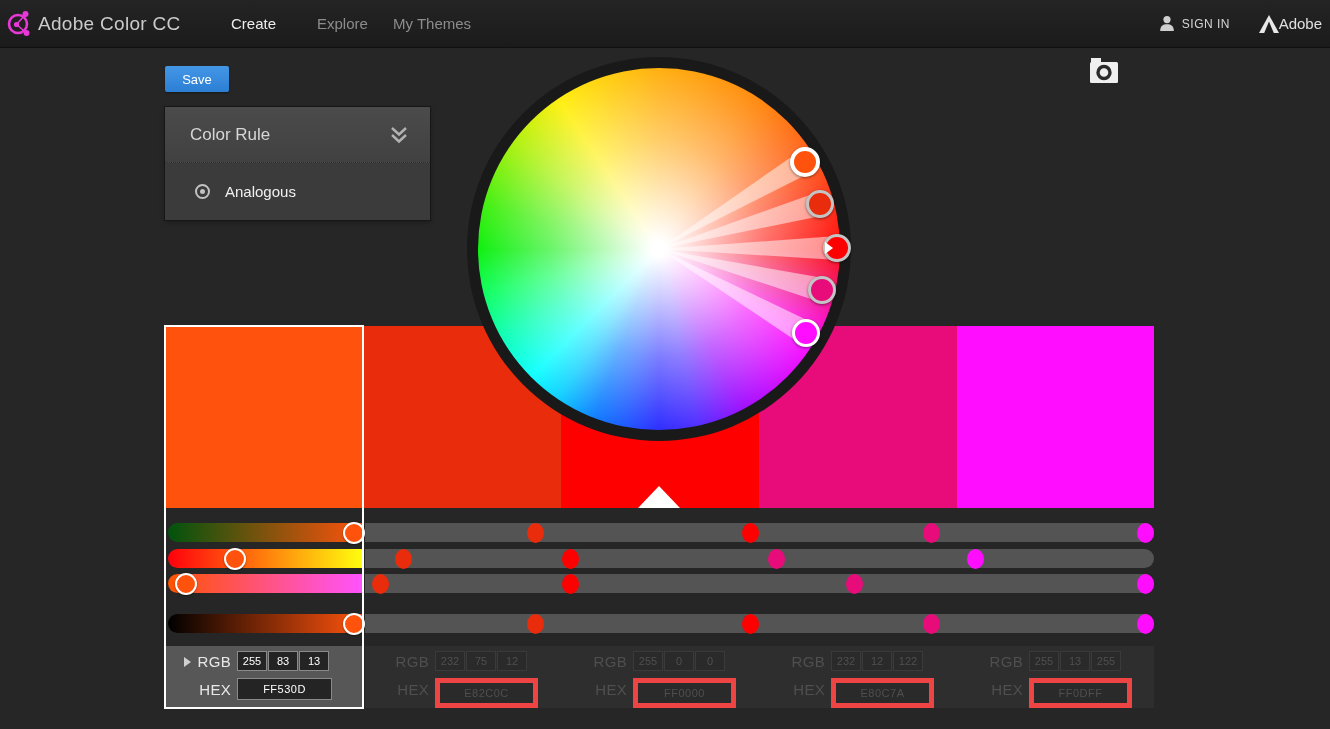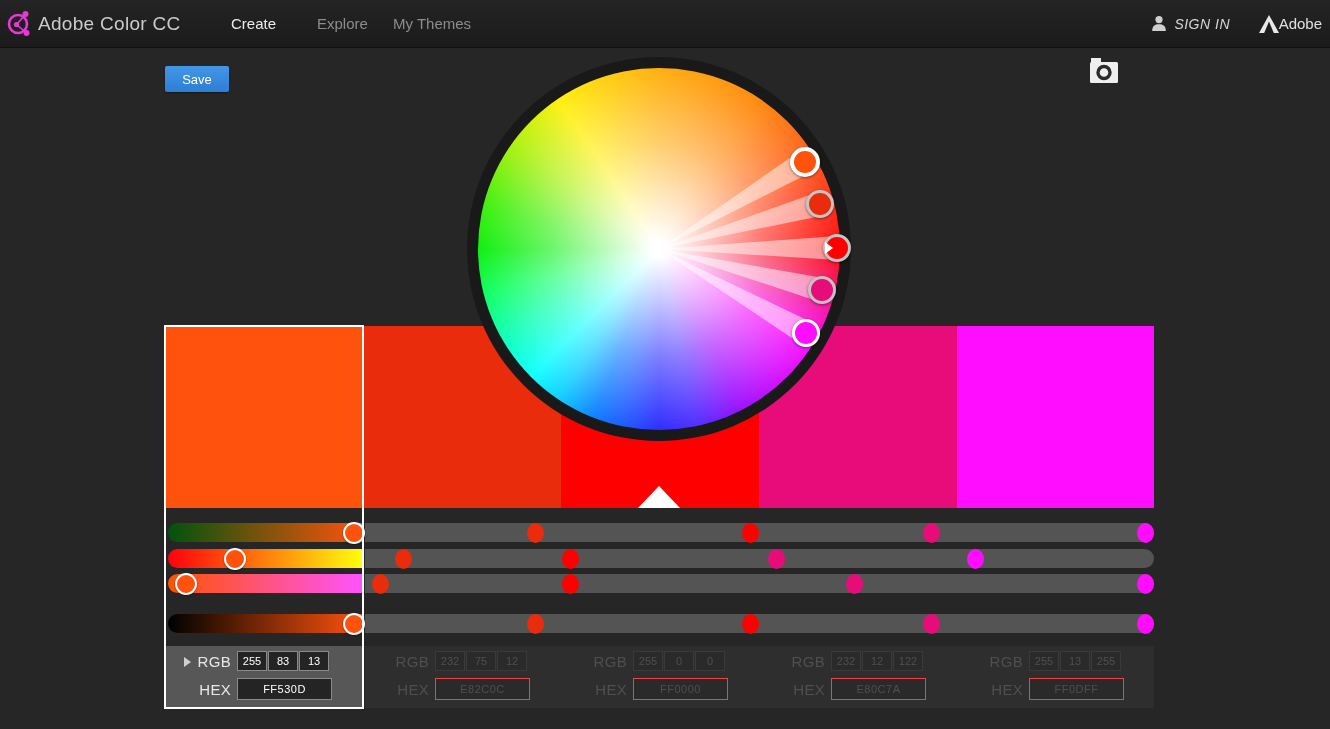--- a/index.html
+++ b/index.html
@@ -9,21 +9,21 @@
   
   .nav{position:absolute;top:0;left:0;width:1330px;height:47px;
        background:linear-gradient(#242424,#1b1b1b);border-bottom:1px solid #101010;z-index:20;}
   .brand-logo{position:absolute;left:6px;top:9px;width:28px;height:28px;}
   .brand-title{position:absolute;left:38px;top:0;height:47px;line-height:47px;
                font-size:19px;color:#cbcbcb;letter-spacing:.3px;}
   .nav-item{position:absolute;top:0;height:47px;line-height:47px;font-size:15px;color:#8c8c8c;cursor:pointer;}
   .nav-item.active{color:#ededed;}
   .nav-create{left:231px;} .nav-explore{left:317px;} .nav-mythemes{left:393px;}
   .signin{position:absolute;right:100px;top:0;height:47px;display:flex;align-items:center;gap:7px;cursor:pointer;}
-  .signin-label{font-size:14px;color:#d6d6d6;letter-spacing:.5px;font-style:italic;}
+  .signin-label{font-size:12px;color:#d6d6d6;letter-spacing:.5px;}
   .adobe{position:absolute;right:8px;top:0;height:47px;display:flex;align-items:center;cursor:pointer;}
   .adobe-label{font-size:15px;color:#e0e0e0;}
 
   
   .save-btn{position:absolute;left:165px;top:66px;width:64px;height:26px;border:none;border-radius:2px;
             background:linear-gradient(#4496e6,#2b7fd4);color:#fff;font-size:13px;
             font-family:"Liberation Sans",sans-serif;cursor:pointer;box-shadow:0 1px 2px rgba(0,0,0,.4);}
   .rule-panel{position:absolute;left:165px;top:107px;width:265px;z-index:10;
               box-shadow:0 0 0 1px #171717,0 2px 5px rgba(0,0,0,.35);}
   .rule-header{height:55px;background:linear-gradient(#4b4b4b,#414141);position:relative;cursor:pointer;
@@ -78,21 +78,21 @@
   .value-panel{position:absolute;top:646px;height:80px;z-index:4;}
   .vp-label{position:absolute;left:0;width:66px;text-align:right;font-size:15px;color:#4f4f4f;letter-spacing:.3px;}
   .vp-label.r1{top:7px;} .vp-label.r2{top:35px;}
   .value-panel.active .vp-label{color:#e8e8e8;}
   .disclosure{position:absolute;left:19px;top:11px;width:0;height:0;
               border-top:5px solid transparent;border-bottom:5px solid transparent;border-left:7px solid #d0d0d0;cursor:pointer;}
   .vbox{position:absolute;top:5px;width:28px;height:18px;line-height:18px;text-align:center;font-size:11px;
         background:#2a2a2a;border:1px solid #3a3a3a;color:#4f4f4f;cursor:text;}
   .value-panel.active .vbox{background:#242424;border:1px solid #8a8a8a;color:#fff;}
   .hexbox{position:absolute;left:72px;top:32px;width:93px;height:20px;line-height:20px;text-align:center;font-size:11px;
-          background:#2a2a2a;border:1px solid #ef4444;color:#4f4f4f;cursor:text;letter-spacing:.5px;}
+          background:#2a2a2a;border:5px solid #ef4444;color:#4f4f4f;cursor:text;letter-spacing:.5px;}
   .value-panel.active .hexbox{background:#242424;border:1px solid #8a8a8a;color:#fff;}
 </style>
 </head>
 <body>
 
 <div id="stage">
 
   <div class="nav">
     <svg class="brand-logo" viewBox="0 0 28 28">
       <circle cx="12" cy="15" r="9" fill="none" stroke="#e838d8" stroke-width="2.6"></circle>
@@ -117,20 +117,33 @@
       <svg width="20" height="18" viewBox="0 0 20 18">
         <polygon points="10,0 0,18 20,18" fill="#e8e8e8"></polygon>
         <polygon points="10,6.5 5.2,18 14.8,18" fill="#1d1d1d"></polygon>
       </svg>
       <span class="adobe-label">Adobe</span>
     </span>
   </div>
 
   <button class="save-btn">Save</button>
 
+  <div class="rule-panel">
+    <div class="rule-header">
+      <span class="rule-title">Color Rule</span>
+      <svg class="rule-chevron" width="22" height="18" viewBox="0 0 22 18">
+        <polyline points="4,2 11,8.5 18,2" fill="none" stroke="#b2b2b2" stroke-width="2.4"></polyline>
+        <polyline points="4,9 11,15.5 18,9" fill="none" stroke="#b2b2b2" stroke-width="2.4"></polyline>
+      </svg>
+    </div>
+    <div class="rule-body">
+      <span class="radio"></span>
+      <span class="rule-selected">Analogous</span>
+    </div>
+  </div>
 
   <button class="camera-btn">
     <svg width="30" height="28" viewBox="0 0 30 28">
       <rect x="2" y="1" width="10" height="7" fill="#efefef"></rect>
       <rect x="1" y="5" width="28" height="21" rx="1.5" fill="#efefef"></rect>
       <circle cx="15" cy="15.5" r="6" fill="none" stroke="#2b2b2b" stroke-width="3.4"></circle>
     </svg>
   </button>
 
   <div class="wheel-ring"></div>

